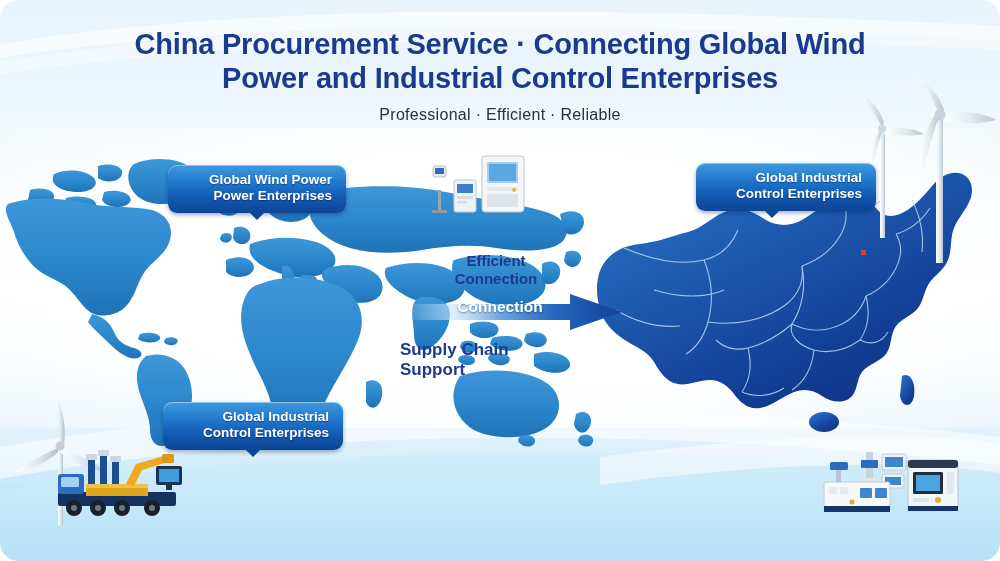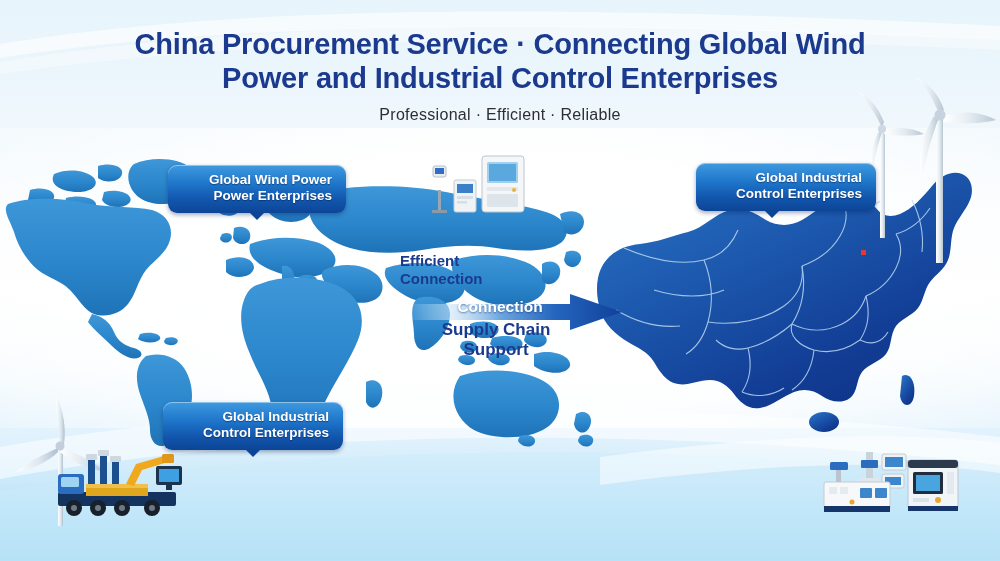--- a/index.html
+++ b/index.html
@@ -19,20 +19,21 @@
     background: linear-gradient(180deg,
         #e8f4fb 0%,
         #eaf5fc 12%,
         #f2f9fd 26%,
         #fbfdff 40%,
         #ffffff 52%,
         #f6fbfe 66%,
         #dcf0fc 80%,
         #b7e2f7 92%,
         #a6d9f3 100%);
+    border-radius: 19px;
   }
 
   
   .swoosh { position:absolute; pointer-events:none; }
   .sw-top { top:0; left:0; width:1000px; height:120px; }
   .sw-bot { bottom:0; left:0; width:1000px; height:200px; }
 
   
   .plate {
     position: absolute;
@@ -118,21 +119,21 @@
   .arrow-zone {
     position: absolute;
     left: 400px; top: 252px;
     width: 220px; height: 120px;
     z-index: 35;
   }
   .arrow-label-top {
     position: absolute;
     left: 0; top: 0;
     width: 192px;
-    text-align: left;
+    text-align: center;
     font-size: 15px;
     font-weight: bold;
     color: #1b3a8e;
     line-height: 1.18;
     white-space: pre-line;
   }
   .arrow-svg {
     position: absolute;
     left: 10px; top: 42px;
     width: 212px; height: 36px;
@@ -143,23 +144,22 @@
     width: 160px;
     text-align: center;
     font-size: 15.5px;
     font-weight: bold;
     color: #ffffff;
     text-shadow: 0 1px 2px rgba(10,45,105,0.55);
     z-index: 2;
   }
   .arrow-label-bot {
     position: absolute;
-    left: 0; top: 68px;
+    left: 0; top: 88px;
     width: 192px;
-    text-align: center;
     font-size: 17px;
     font-weight: bold;
     color: #1b3a8e;
     line-height: 1.2;
     white-space: pre-line;
   }
 
   
   .illus { position: absolute; z-index: 20; }
   #turbines-right { left: 856px; top: 78px;  width: 150px; height: 185px; }

